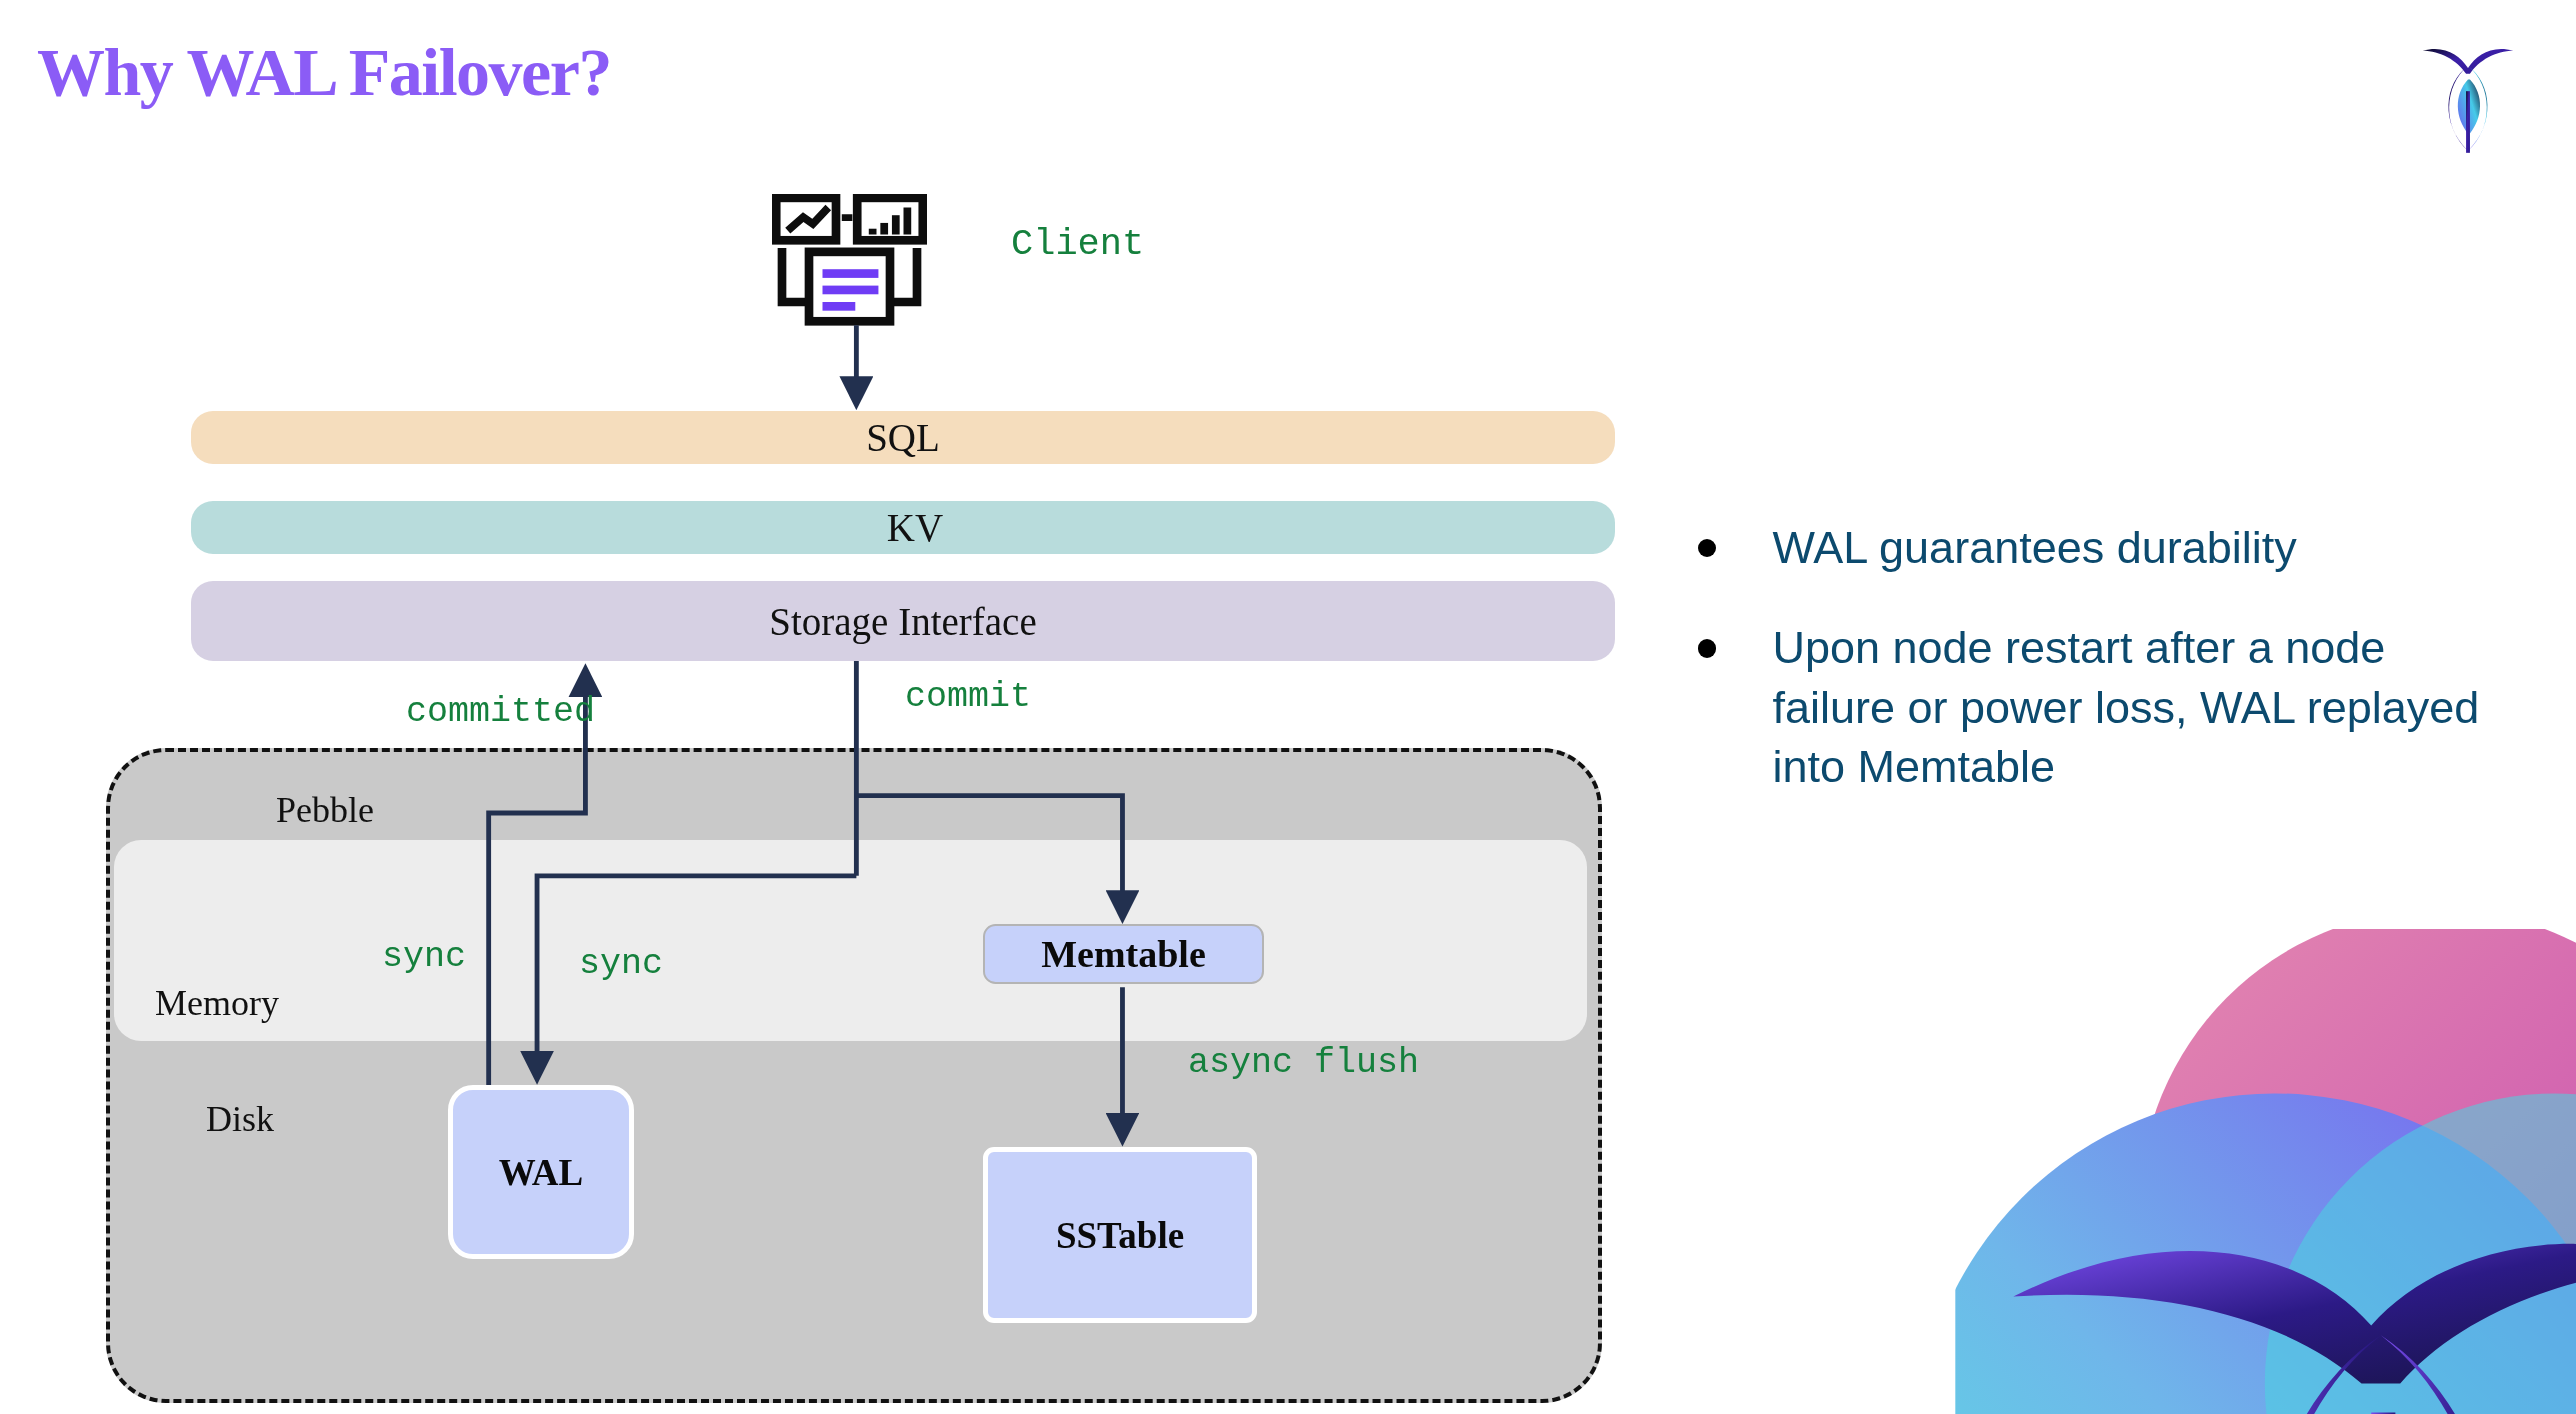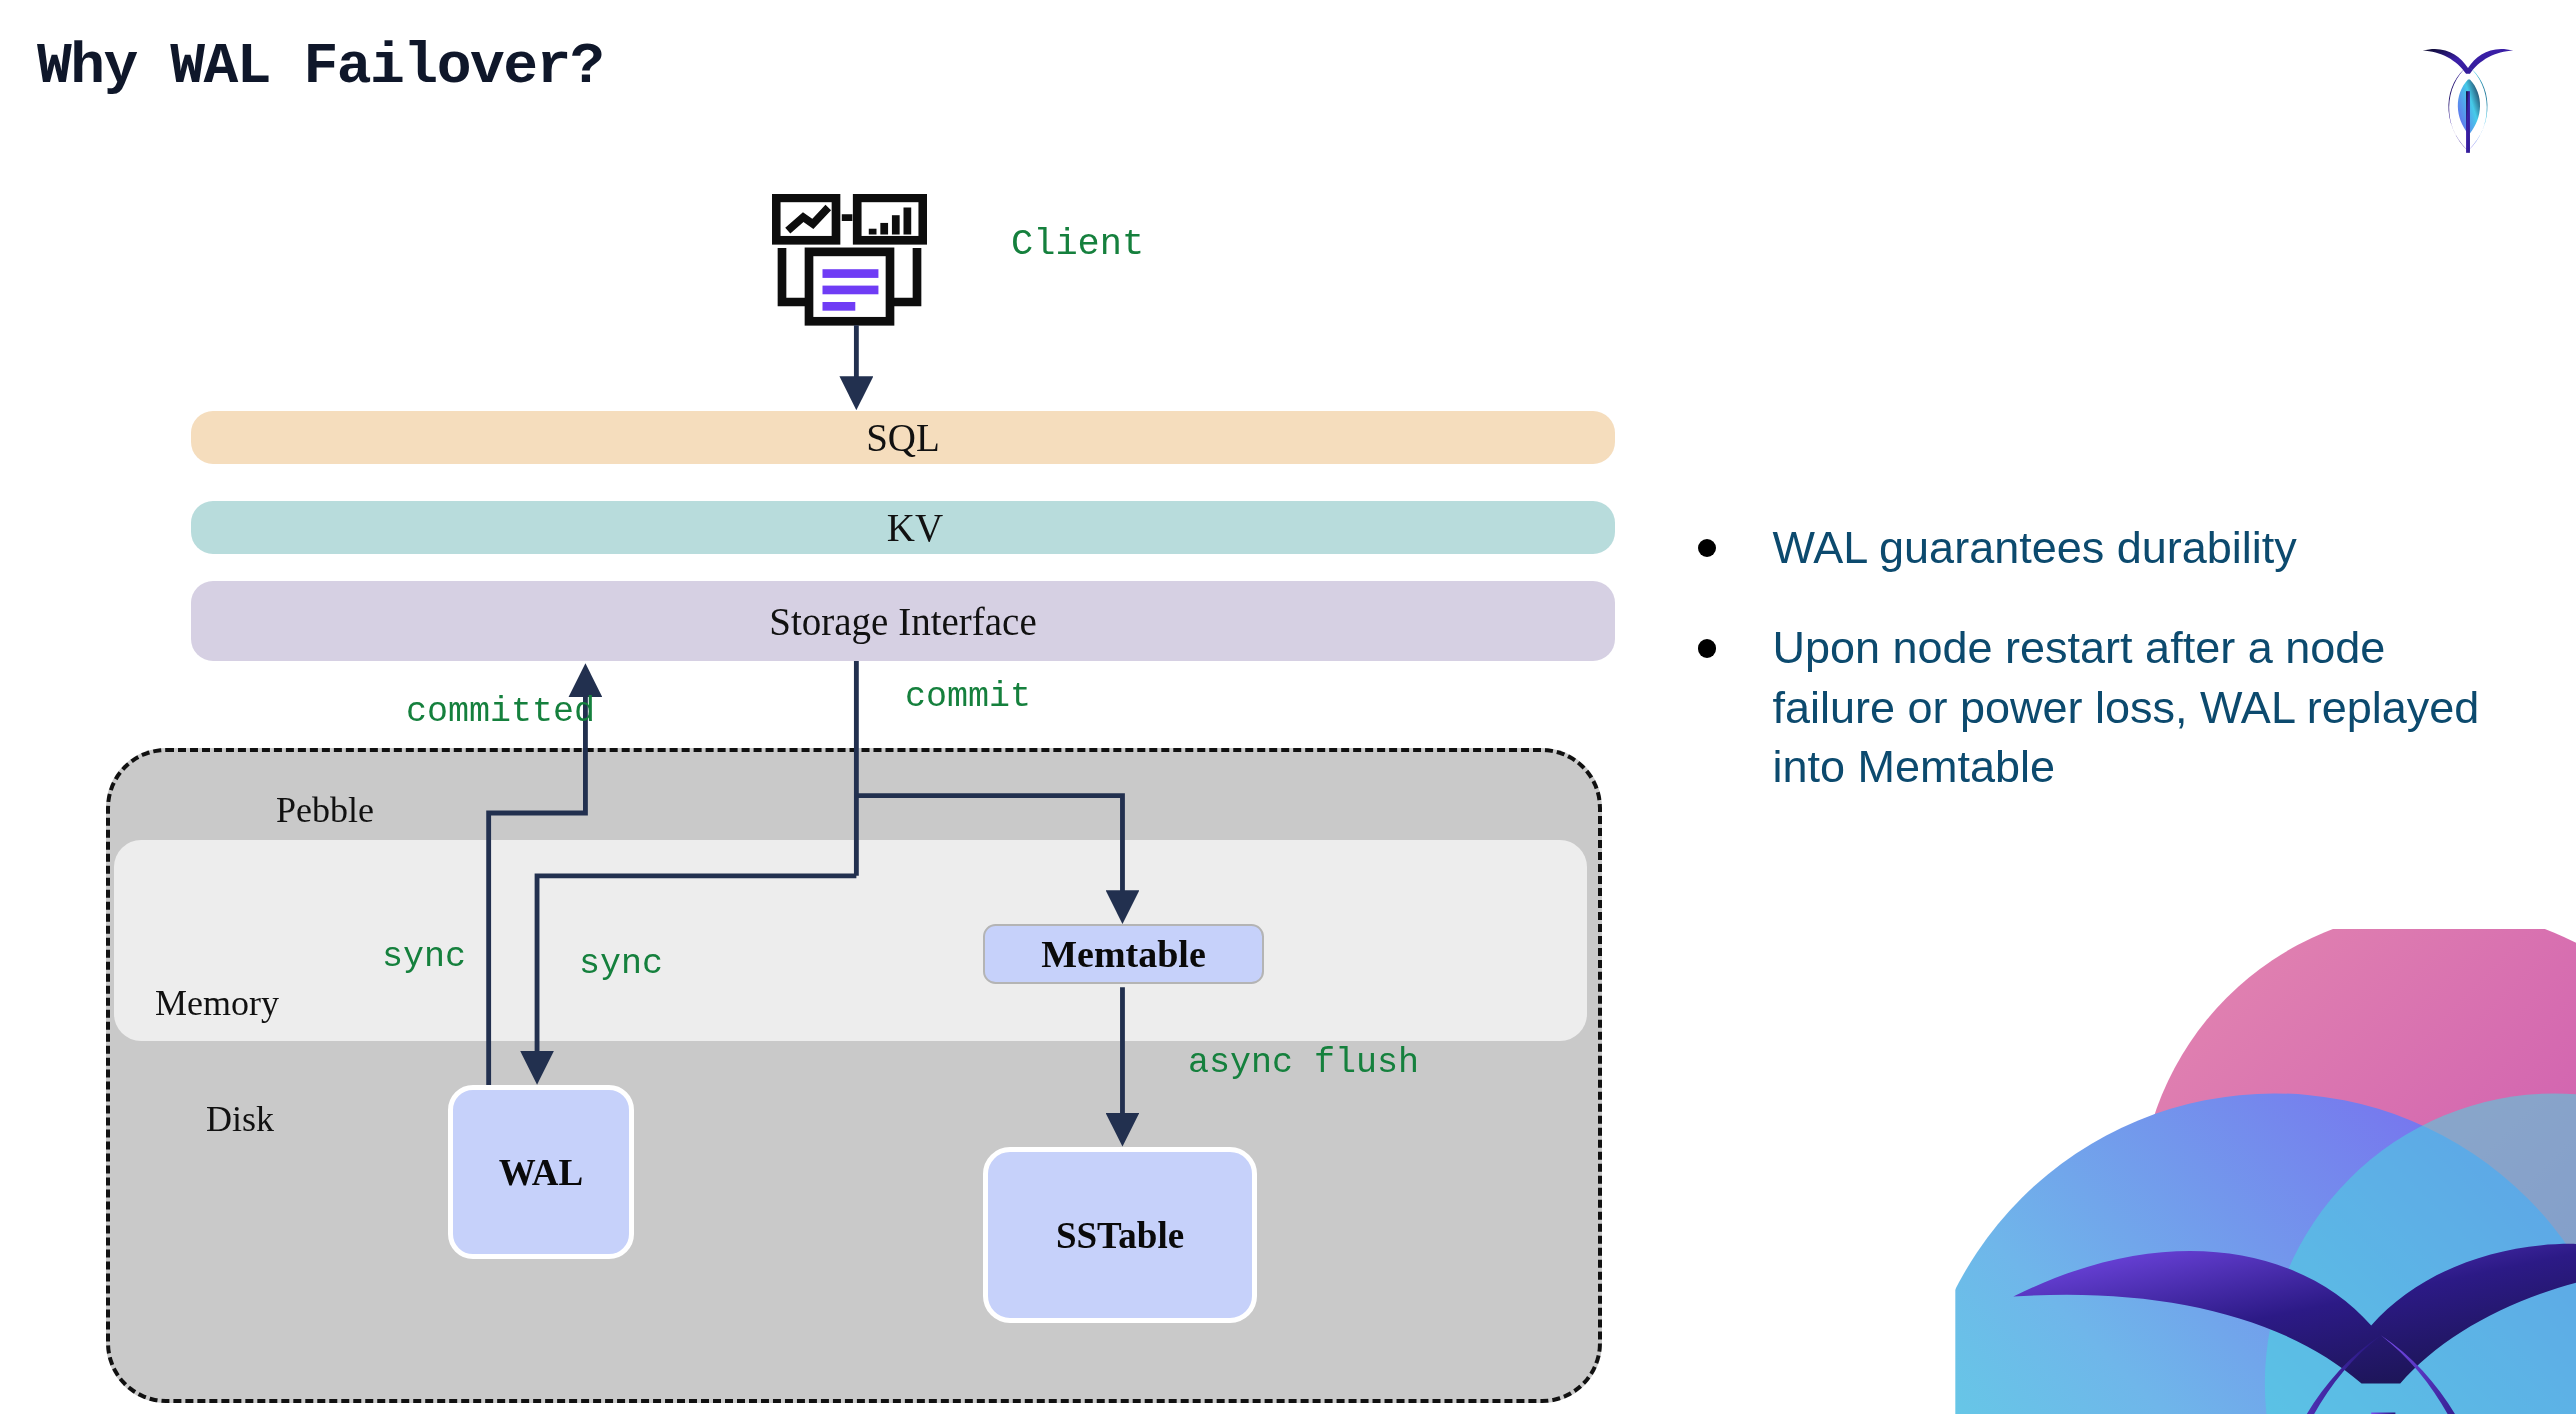--- a/index.html
+++ b/index.html
@@ -8,25 +8,25 @@
     background:#ffffff;
     font-family:"Liberation Sans", sans-serif;
     overflow:hidden;
     position:relative;
   }
   #slide { position:absolute; inset:0; width:2576px; height:1415px; overflow:hidden; }
 
   
   #title {
     position:absolute; left:37px; top:37px;
-    font-family:Liberation Mono, monospace;
+    font-family:Liberation Serif, serif;
     font-weight:bold;
-    font-size:58px;
+    font-size:68px;
     letter-spacing:-1.5px;
-    color:#0f172a;
+    color:#8b5cf6;
     white-space:nowrap;
     line-height:1.05;
   }
 
   
   #logo { position:absolute; left:2415px; top:35px; width:106px; height:121px; }
 
   
   #corner-art { position:absolute; left:1955px; top:929px; width:697px; height:619px; pointer-events:none; }
 
@@ -88,21 +88,21 @@
     font-size:38px;
   }
   #node-wal {
     left:448px; top:1085px; width:186px; height:174px;
     border-radius:25px;
     border:5.8px solid #ffffff;
     font-size:37px;
   }
   #node-sstable {
     left:983px; top:1147px; width:274px; height:176px;
-    border-radius:27px;
+    border-radius:11px;
     border:5.8px solid #ffffff;
     font-size:37px;
   }
 
   
   .edge-label {
     position:absolute;
     font-family:Liberation Mono, monospace;
     font-size:35px;
     color:#15803d;

